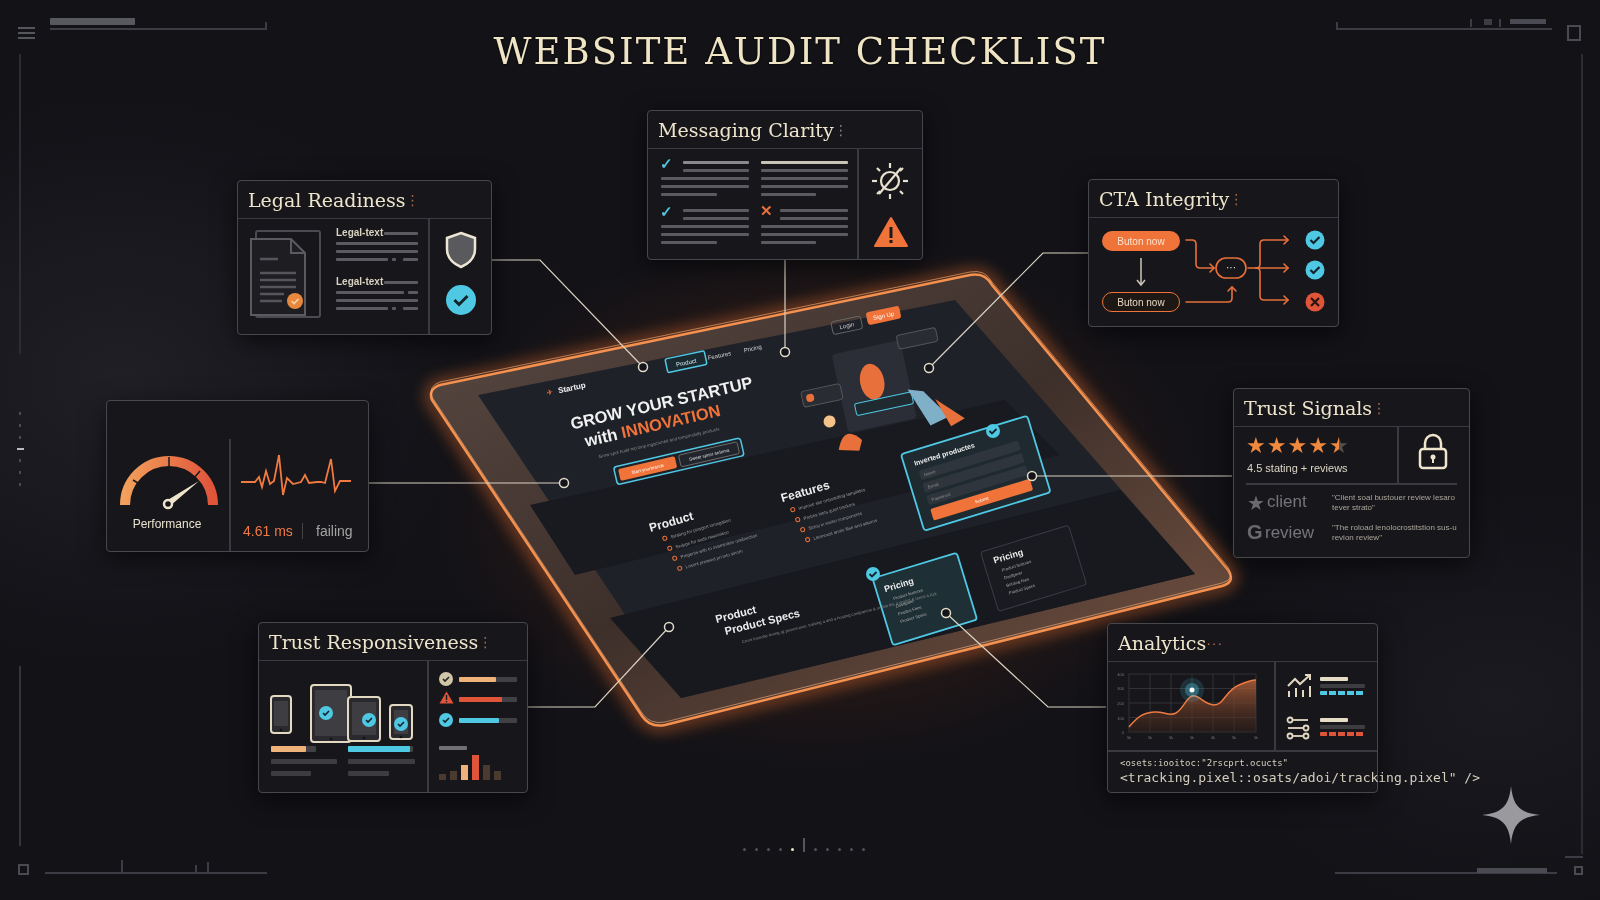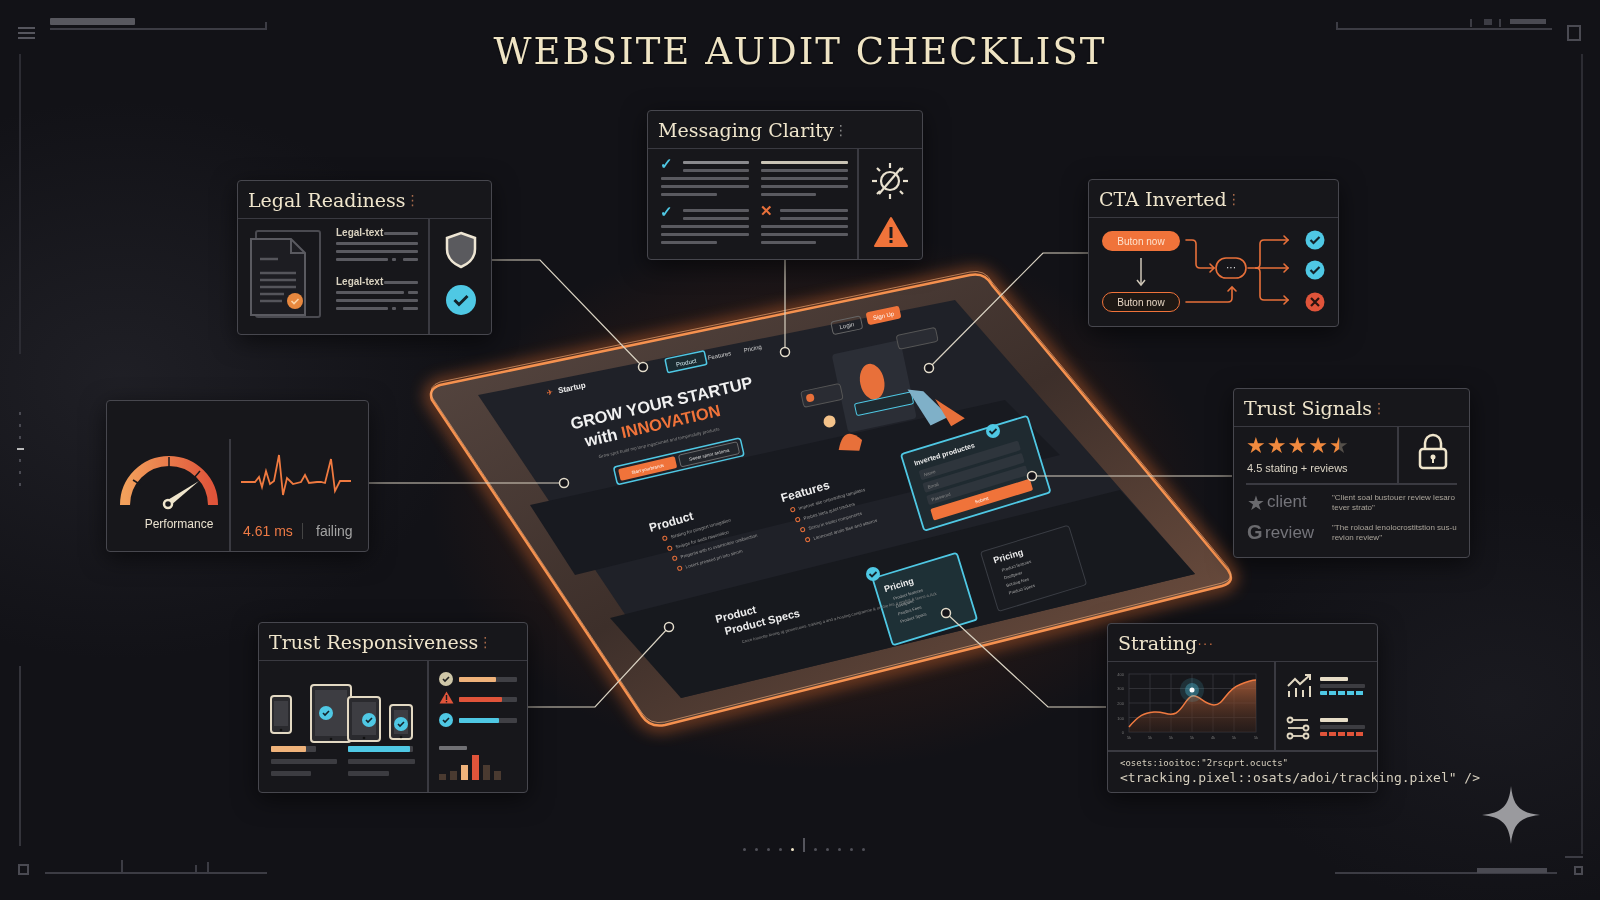--- a/index.html
+++ b/index.html
@@ -355,21 +355,21 @@
     <svg style="position:absolute;left:226px;top:68px" width="34" height="30" viewBox="0 0 34 30">
       <path d="M17 1 L33 29 H1Z" fill="#f0733a" stroke="#f0733a" stroke-linejoin="round" stroke-width="2"></path>
       <rect x="15.5" y="10" width="3" height="11" fill="#1a1a1e"></rect>
         <rect x="15.5" y="23" width="3" height="3" fill="#1a1a1e"></rect>
     </svg>
   </div>
 </div>
 
 <div class="card" style="left:1088px;top:179px;width:251px;height:148px">
   <div class="card-h">
-      <span class="card-title">CTA Inverted</span>
+      <span class="card-title">CTA Integrity</span>
       <span class="kebab">⋮</span>
     </div>
   <div class="card-b">
     <div style="position:absolute;left:13px;top:13px;width:78px;height:20px;border-radius:10px;background:#f0733a;color:#fde3cf;font-size:10px;display:flex;align-items:center;justify-content:center">Buton now</div>
     <div style="position:absolute;left:13px;top:74px;width:78px;height:20px;border-radius:10px;border:1.5px solid #f0733a;background:#1e1814;color:#e6d5c3;font-size:10px;display:flex;align-items:center;justify-content:center">Buton now</div>
     <svg style="position:absolute;left:0;top:0" width="251" height="110" viewBox="0 0 251 110">
       <g stroke="#cfc7b8" stroke-width="1.5" fill="none">
           <line x1="52" y1="40" x2="52" y2="66"></line>
           <path d="M48 62 l4 5 l4 -5"></path>
         </g>
@@ -415,21 +415,21 @@
         </defs>
       <path d="M6 52 A44 44 0 0 1 94 52" fill="none" stroke="url(#gg)" stroke-width="10"></path>
       <g stroke="#17171b" stroke-width="1.5">
           <line x1="14" y1="27" x2="22" y2="32"></line>
           <line x1="50" y1="4" x2="50" y2="14"></line>
           <line x1="81" y1="18" x2="75" y2="25"></line>
         </g>
       <path d="M47 48 L80 28 L51 53Z" fill="#efe5cc"></path>
       <circle cx="49" cy="51" r="4" fill="#17171b" stroke="#efe5cc" stroke-width="2.5"></circle>
     </svg>
-    <span style="position:absolute;left:12px;width:120px;text-align:center;top:78px;font-size:12px;color:#e9e1cf">Performance</span>
+    <span style="position:absolute;left:0;width:120px;text-align:center;top:78px;font-size:12px;color:#e9e1cf">Performance</span>
     <div class="vsep" style="left:122px"></div>
     <svg style="position:absolute;left:134px;top:12px" width="120" height="60" viewBox="0 0 120 60">
       <polyline points="0,31 14,31 18,26 21,36 25,20 29,33 33,30 38,4 42,44 46,27 52,33 60,31 64,24 68,32 76,31 80,31 84,32 90,8 94,40 99,30 110,30" fill="none" stroke="#f07a40" stroke-width="1.8"></polyline>
     </svg>
     <span style="position:absolute;left:136px;top:84px;font-size:14px;color:#ee7a45">4.61 ms</span>
     <div style="position:absolute;left:195px;top:84px;width:1px;height:16px;background:#444"></div>
     <span style="position:absolute;left:209px;top:84px;font-size:14px;color:#a3a3a3">failing</span>
   </div>
 </div>
 
@@ -531,21 +531,21 @@
       <div style="width:7px;height:15px;background:#efb27a"></div>
         <div style="width:7px;height:25px;background:#e0543a"></div>
       <div style="width:7px;height:15px;background:#4a3a30"></div>
         <div style="width:7px;height:9px;background:#4a3a30"></div>
     </div>
   </div>
 </div>
 
 <div class="card" style="left:1107px;top:623px;width:271px;height:170px">
   <div class="card-h">
-      <span class="card-title">Strating</span>
+      <span class="card-title">Analytics</span>
       <span style="color:#c06a40;font-size:14px;letter-spacing:1px">···</span>
     </div>
   <div class="card-b">
     <svg style="position:absolute;left:6px;top:8px" width="156" height="72" viewBox="0 0 156 72">
       <g font-size="4" fill="#777" font-family="Liberation Sans, sans-serif" text-anchor="end">
         <text x="10" y="6">400</text>
           <text x="10" y="20">300</text>
         <text x="10" y="35">200</text>
           <text x="10" y="50">100</text>
         <text x="10" y="64">0</text>

